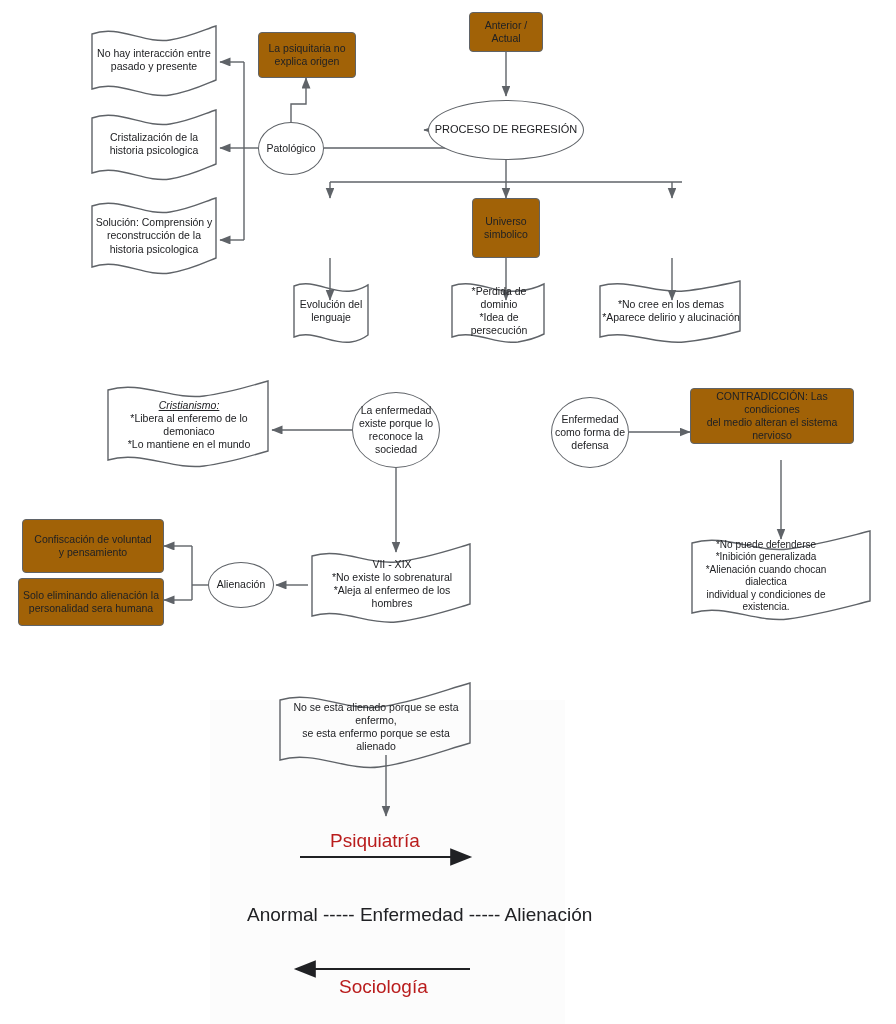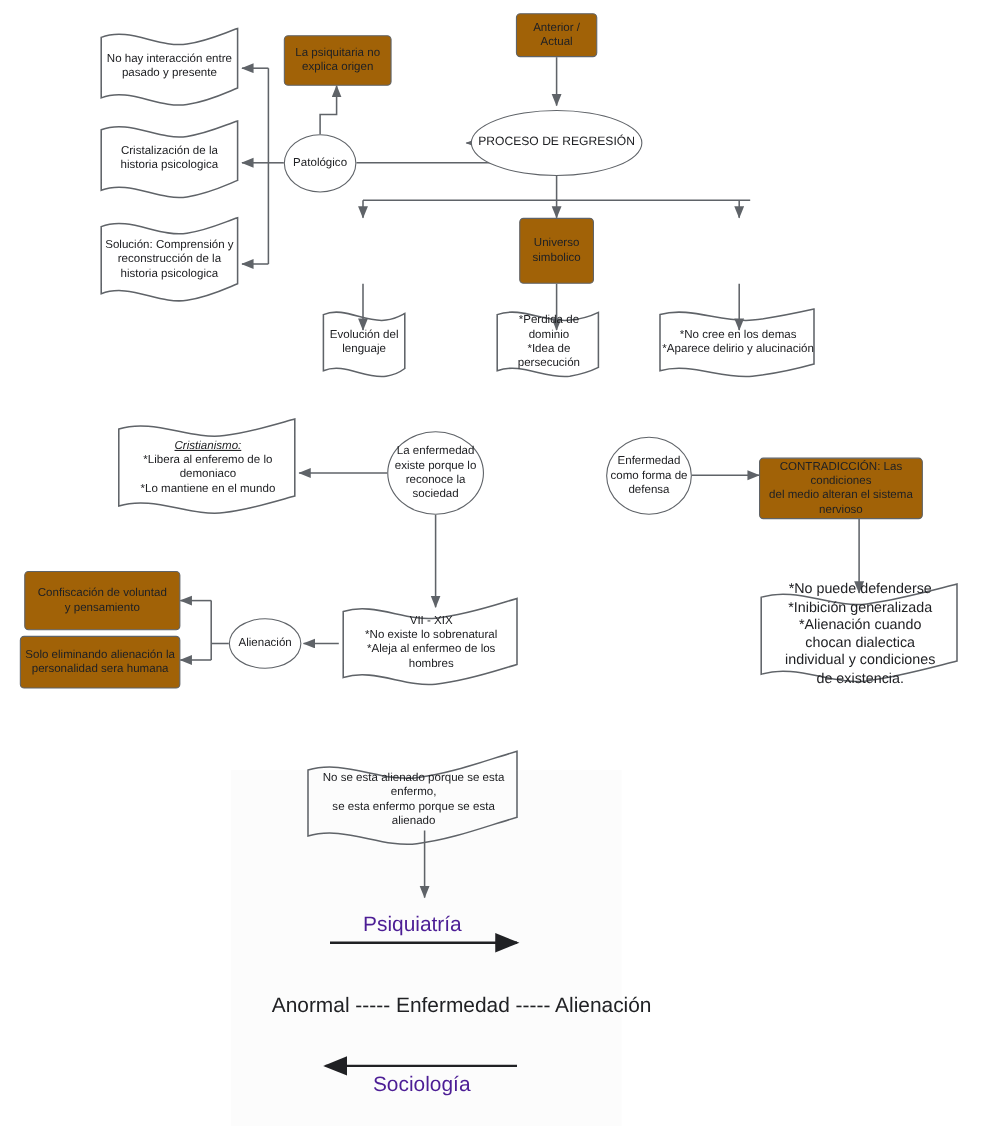--- a/index.html
+++ b/index.html
@@ -11,21 +11,21 @@
   #canvas{position:absolute;left:0;top:0;width:896px;height:1024px;}
   #canvas svg{position:absolute;left:0;top:0;}
   .node{position:absolute;box-sizing:border-box;display:flex;align-items:center;justify-content:center;text-align:center;}
   .node .txt{width:100%;line-height:1.25;white-space:pre-line;}
   .box{border:1.4px solid #5f6368;border-radius:4px;background:#a16207;}
   .ell{border:1.4px solid #5f6368;border-radius:50%;background:#fff;}
   .flagtxt{position:absolute;box-sizing:border-box;display:flex;align-items:center;justify-content:center;text-align:center;}
   .flagtxt .txt{width:100%;line-height:1.25;white-space:pre-line;}
   .u{text-decoration:underline;font-style:italic;}
   .plain{position:absolute;white-space:nowrap;}
-  .bigword{font-size:19px;color:#4c1d95;}
+  .bigword{font-size:19px;color:#b91c1c;}
   .midrow{font-size:19px;color:#202124;}
   .botpanel{position:absolute;background:#fcfcfc;}
 </style>
 </head>
 <body>
 
 <div id="canvas">
 
   <div class="botpanel" style="left:210px;top:700px;width:355px;height:324px;"></div>
 
@@ -188,26 +188,26 @@
 defensa</span>
   </div>
 
   <div class="node ell" style="left:352px;top:392px;width:88px;height:76px;font-size:10.5px;">
     <span class="txt">La enfermedad
 existe porque lo
 reconoce la
 sociedad</span>
   </div>
 
-  <div class="node box" style="left:690px;top:416px;width:149px;height:56px;font-size:10.5px;">
+  <div class="node box" style="left:690px;top:388px;width:164px;height:56px;font-size:10.5px;">
     <span class="txt">CONTRADICCIÓN: Las condiciones
 del medio alteran el sistema nervioso</span>
   </div>
 
-  <div class="flagtxt" style="left:710px;top:546px;width:144px;height:60px;font-size:13px;">
+  <div class="flagtxt" style="left:694px;top:546px;width:144px;height:60px;font-size:10px;">
     <span class="txt">*No puede defenderse
 *Inibición generalizada
 *Alienación cuando chocan dialectica
 individual y condiciones de existencia.</span>
   </div>
 
   <div class="flagtxt" style="left:314px;top:560px;width:156px;height:48px;font-size:10.5px;">
     <span class="txt">VII - XIX
 *No existe lo sobrenatural
 *Aleja al enfermeo de los hombres</span>

